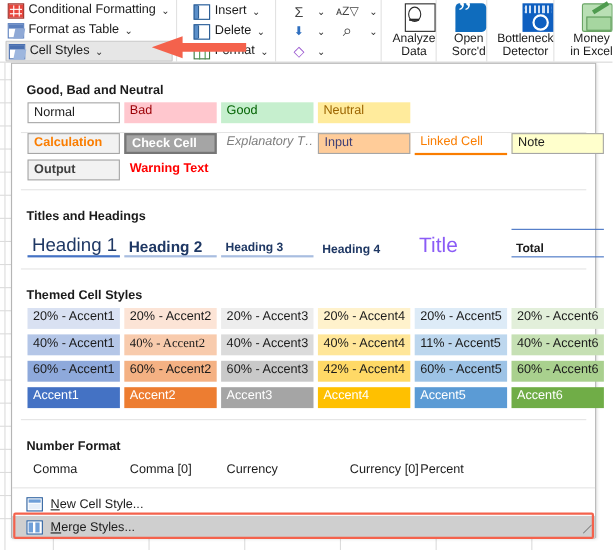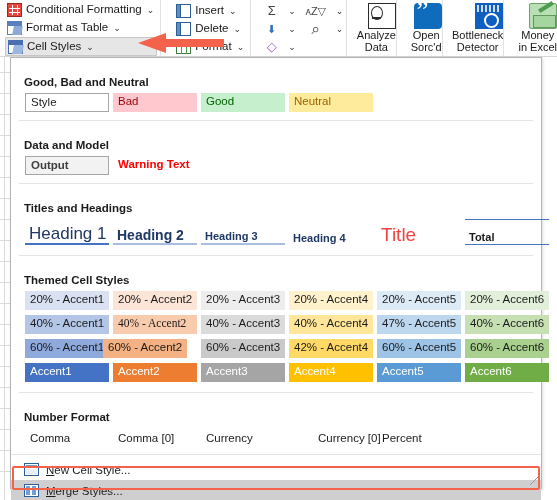--- a/index.html
+++ b/index.html
@@ -321,30 +321,37 @@
   <div class="gridline-v" style="left:222px;top:489px;height:11px;"></div>
   <div class="gridline-v" style="left:309px;top:489px;height:11px;"></div>
   <div class="gridline-v" style="left:396px;top:489px;height:11px;"></div>
   <div class="gridline-v" style="left:483px;top:489px;height:11px;"></div>
 
   <div class="panel">
 
     <div class="sec">
       <div class="sec-hdr">Good, Bad and Neutral</div>
       <div class="row" id="row-gbn">
-          <div class="tile w84" style="left: 10px; top: 0px; background: rgb(255, 255, 255); color: rgb(27, 27, 27); border: 1px solid rgb(166, 166, 166);"><span>Style</span></div>
+          <div class="tile w84" style="left: 10px; top: 0px; background: rgb(255, 255, 255); color: rgb(27, 27, 27); border: 1px solid rgb(166, 166, 166);"><span>Normal</span></div>
           <div class="tile w84" style="left: 98px; top: 0px; background: rgb(255, 199, 206); color: rgb(156, 0, 6);"><span>Bad</span></div>
           <div class="tile w84" style="left: 186px; top: 0px; background: rgb(198, 239, 206); color: rgb(0, 97, 0);"><span>Good</span></div>
           <div class="tile w84" style="left: 274px; top: 0px; background: rgb(255, 235, 156); color: rgb(156, 101, 0);"><span>Neutral</span></div>
         </div>
     </div>
     <div class="divider"></div>
 
     <div class="sec">
-      <div class="sec-hdr">Data and Model</div>
+      <div class="row" id="row-dm0">
+          <div class="tile w84" style="left: 10px; top: 0px; background: rgb(242, 242, 242); color: rgb(250, 125, 0); border: 1px solid rgb(166, 166, 166); font-weight: bold;"><span>Calculation</span></div>
+          <div class="tile w84" style="left: 98px; top: 0px; background: rgb(165, 165, 165); color: rgb(255, 255, 255); border: 2px solid rgb(118, 118, 118); font-weight: bold;"><span>Check Cell</span></div>
+          <div class="tile w84" style="left: 186px; top: 0px; background: rgb(255, 255, 255); color: rgb(127, 127, 127); font-style: italic;"><span>Explanatory T…</span></div>
+          <div class="tile w84" style="left: 274px; top: 0px; background: rgb(255, 204, 153); color: rgb(63, 63, 118); border: 1px solid rgb(166, 166, 166);"><span>Input</span></div>
+          <div class="tile w84" style="left: 362px; top: 0px; background: rgb(255, 255, 255); color: rgb(250, 125, 0); border-bottom: 2px solid rgb(250, 125, 0); height: 20px;"><span>Linked Cell</span></div>
+          <div class="tile w84" style="left: 450px; top: 0px; background: rgb(255, 255, 204); color: rgb(27, 27, 27); border: 1px solid rgb(166, 166, 166);"><span>Note</span></div>
+        </div>
       <div class="row" id="row-dm1">
           <div class="tile w84" style="left: 10px; top: 0px; background: rgb(242, 242, 242); color: rgb(63, 63, 63); border: 1px solid rgb(166, 166, 166); font-weight: bold;"><span>Output</span></div>
           <div class="tile w84" style="left: 98px; top: 0px; background: rgb(255, 255, 255); color: rgb(255, 0, 0); font-weight: bold;"><span>Warning Text</span></div>
         </div>
     </div>
     <div class="divider"></div>
 
     <div class="sec">
       <div class="sec-hdr">Titles and Headings</div>
       <div class="hrow" id="row-th">
@@ -353,21 +360,21 @@
           </div>
           <div class="htile" style="left: 98px; top: 0px; width: 84px; color: rgb(31, 56, 100); border-bottom: 2px solid rgb(168, 189, 224);">
             <span style="font-size: 14px; font-weight: bold; line-height: 1.05;">Heading 2</span>
           </div>
           <div class="htile" style="left: 186px; top: 0px; width: 84px; color: rgb(31, 56, 100); border-bottom: 2px solid rgb(168, 189, 224);">
             <span style="font-size: 11px; font-weight: bold; line-height: 1.05;">Heading 3</span>
           </div>
           <div class="htile" style="left: 274px; top: 0px; width: 84px; color: rgb(31, 56, 100);">
             <span style="font-size: 11px; font-weight: bold; line-height: 1.05;">Heading 4</span>
           </div>
-          <div class="htile" style="left: 362px; top: 0px; width: 84px; color: #ef4444;">
+          <div class="htile" style="left: 362px; top: 0px; width: 84px; color: #8b5cf6;">
             <span style="font-size: 19px; font-weight: normal; line-height: 1.05;">Title</span>
           </div>
           <div class="htile" style="left: 450px; top: 0px; width: 84px; color: rgb(27, 27, 27); border-bottom: 1px solid rgb(68, 114, 196); border-top: 1px solid rgb(68, 114, 196);">
             <span style="font-size: 11px; font-weight: bold; line-height: 1.05;">Total</span>
           </div>
         </div>
     </div>
     <div class="divider" style="margin-top:6px;"></div>
 
     <div class="sec">
@@ -378,26 +385,26 @@
           <div class="tile w84" style="left: 186px; top: 0px; background: rgb(237, 237, 237); color: rgb(27, 27, 27);"><span>20% - Accent3</span></div>
           <div class="tile w84" style="left: 274px; top: 0px; background: rgb(255, 242, 204); color: rgb(27, 27, 27);"><span>20% - Accent4</span></div>
           <div class="tile w84" style="left: 362px; top: 0px; background: rgb(221, 235, 247); color: rgb(27, 27, 27);"><span>20% - Accent5</span></div>
           <div class="tile w84" style="left: 450px; top: 0px; background: rgb(226, 239, 218); color: rgb(27, 27, 27);"><span>20% - Accent6</span></div>
         </div>
       <div class="row" id="row-tc1">
           <div class="tile w84" style="left: 10px; top: 0px; background: rgb(180, 198, 231); color: rgb(27, 27, 27);"><span>40% - Accent1</span></div>
           <div class="tile w84" style="left: 98px; top: 0px; background: rgb(248, 203, 173); color: rgb(27, 27, 27); font-family: Liberation Serif, serif;"><span>40% - Accent2</span></div>
           <div class="tile w84" style="left: 186px; top: 0px; background: rgb(219, 219, 219); color: rgb(27, 27, 27);"><span>40% - Accent3</span></div>
           <div class="tile w84" style="left: 274px; top: 0px; background: rgb(255, 230, 153); color: rgb(27, 27, 27);"><span>40% - Accent4</span></div>
-          <div class="tile w84" style="left: 362px; top: 0px; background: rgb(189, 215, 238); color: rgb(27, 27, 27);"><span>47% - Accent5</span></div>
+          <div class="tile w84" style="left: 362px; top: 0px; background: rgb(189, 215, 238); color: rgb(27, 27, 27);"><span>11% - Accent5</span></div>
           <div class="tile w84" style="left: 450px; top: 0px; background: rgb(198, 224, 180); color: rgb(27, 27, 27);"><span>40% - Accent6</span></div>
         </div>
       <div class="row" id="row-tc2">
           <div class="tile w84" style="left: 10px; top: 0px; background: rgb(142, 169, 219); color: rgb(27, 27, 27);"><span>60% - Accent1</span></div>
-          <div class="tile w84" style="left: 88px; top: 0px; background: rgb(244, 177, 131); color: rgb(27, 27, 27);"><span>60% - Accent2</span></div>
+          <div class="tile w84" style="left: 98px; top: 0px; background: rgb(244, 177, 131); color: rgb(27, 27, 27);"><span>60% - Accent2</span></div>
           <div class="tile w84" style="left: 186px; top: 0px; background: rgb(201, 201, 201); color: rgb(27, 27, 27);"><span>60% - Accent3</span></div>
           <div class="tile w84" style="left: 274px; top: 0px; background: rgb(255, 217, 102); color: rgb(27, 27, 27);"><span>42% - Accent4</span></div>
           <div class="tile w84" style="left: 362px; top: 0px; background: rgb(157, 195, 230); color: rgb(27, 27, 27);"><span>60% - Accent5</span></div>
           <div class="tile w84" style="left: 450px; top: 0px; background: rgb(169, 208, 142); color: rgb(27, 27, 27);"><span>60% - Accent6</span></div>
         </div>
       <div class="row" id="row-tc3">
           <div class="tile w84" style="left: 10px; top: 0px; background: rgb(68, 114, 196); color: rgb(255, 255, 255);"><span>Accent1</span></div>
           <div class="tile w84" style="left: 98px; top: 0px; background: rgb(237, 125, 49); color: rgb(255, 255, 255);"><span>Accent2</span></div>
           <div class="tile w84" style="left: 186px; top: 0px; background: rgb(165, 165, 165); color: rgb(255, 255, 255);"><span>Accent3</span></div>
           <div class="tile w84" style="left: 274px; top: 0px; background: rgb(255, 192, 0); color: rgb(255, 255, 255);"><span>Accent4</span></div>

